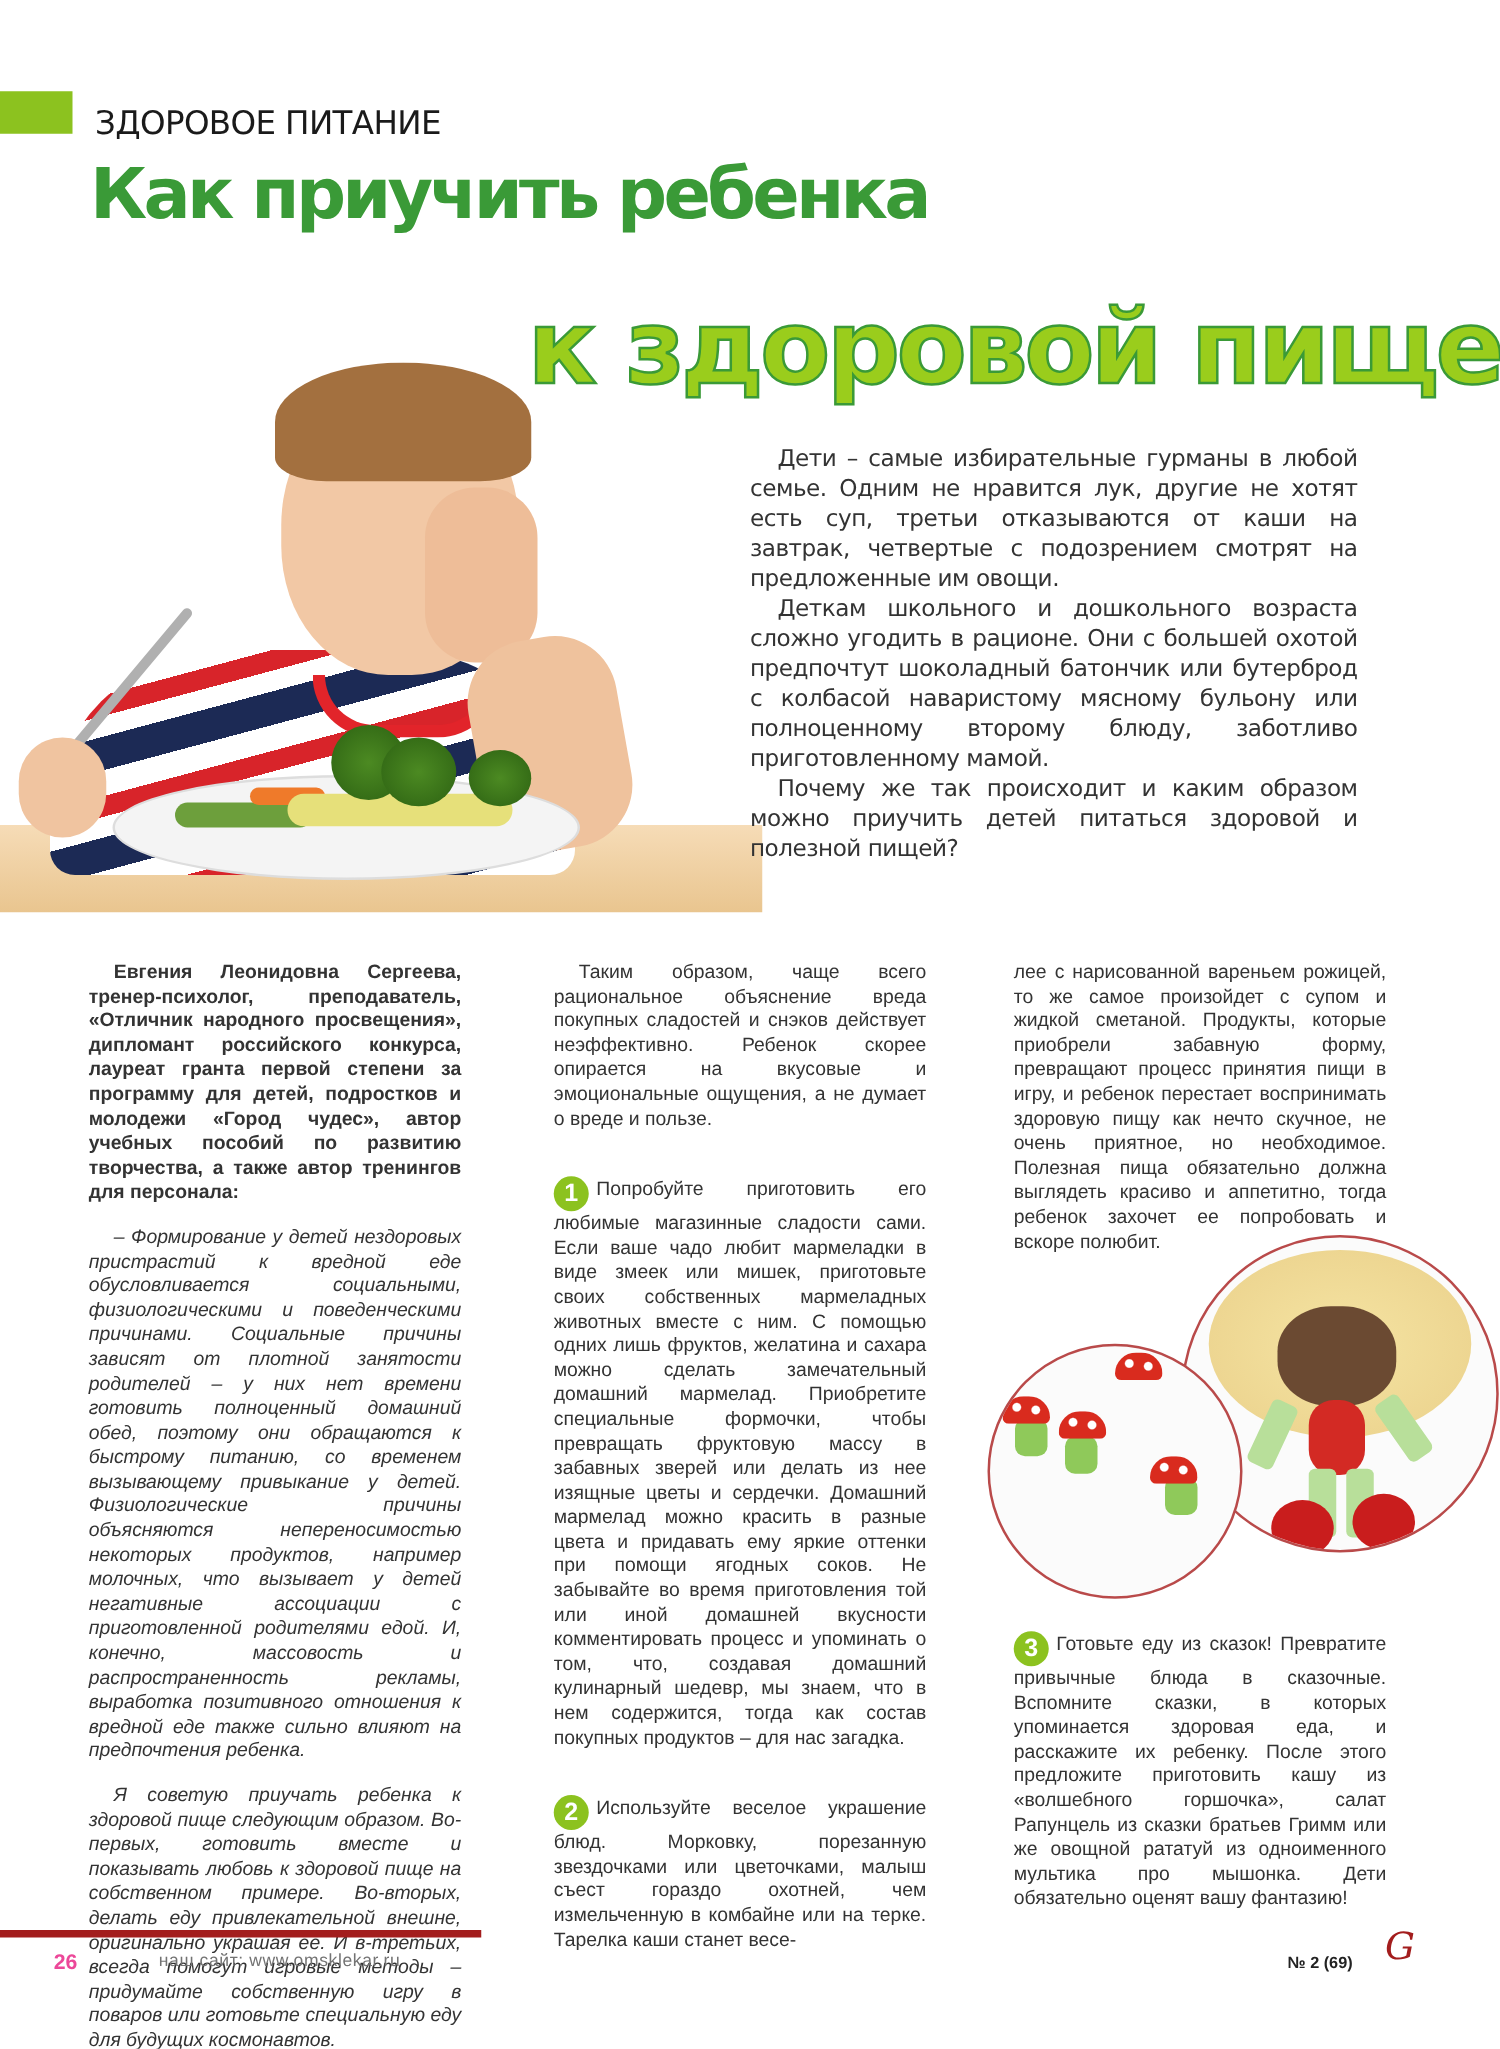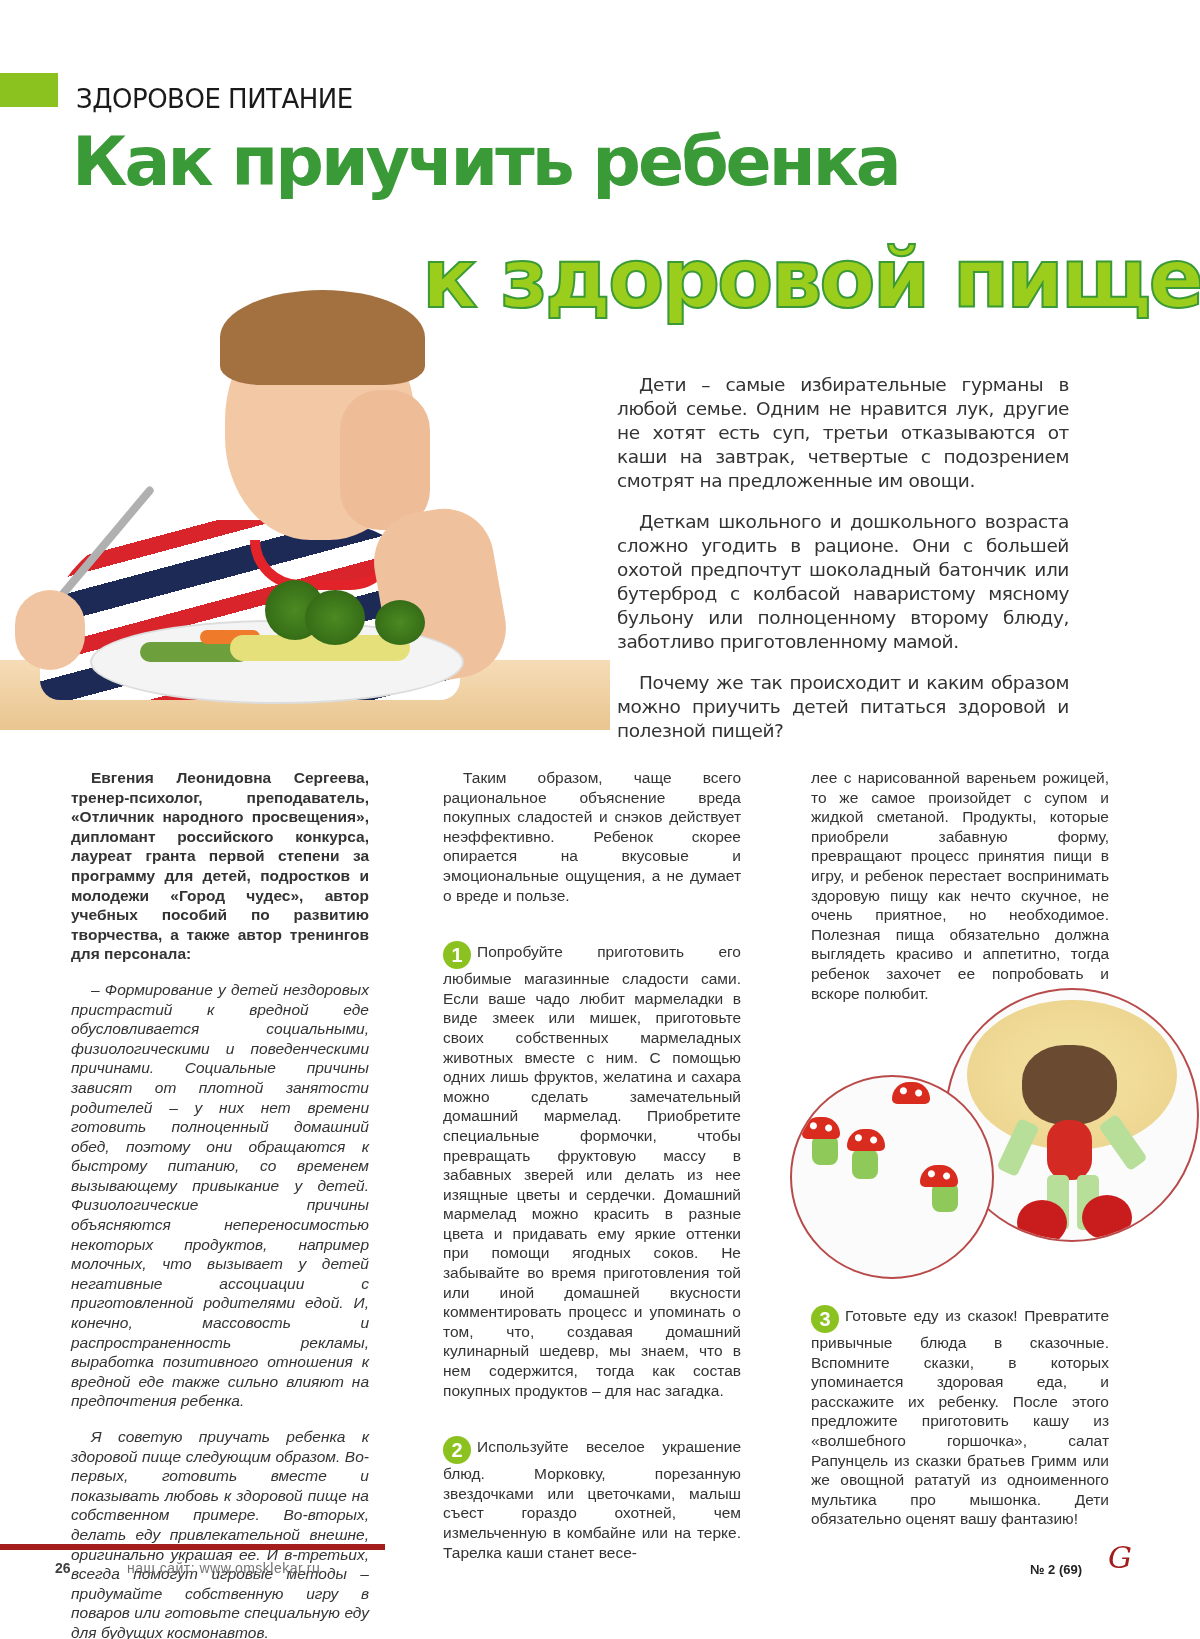--- a/index.html
+++ b/index.html
@@ -1,19 +1,19 @@
 <!DOCTYPE html>
 <html><head>
 <meta charset="utf-8">
 <style>
   html, body { margin: 0; padding: 0; background: #ffffff; }
   body { width: 1200px; height: 1639px; position: relative; overflow: hidden; font-family: "Liberation Sans", sans-serif; color: #222; }
   .green-block { position: absolute; left: 0; top: 73px; width: 58px; height: 34px; background: #8cc21f; }
   .section-label { position: absolute; left: 76px; top: 84px; font-family: "DejaVu Sans", sans-serif; font-size: 26px; color: #1a1a1a; letter-spacing: -0.5px; }
-  .title1 { position: absolute; left: 72px; top: 128px; font-family: "DejaVu Sans", sans-serif; font-size: 68px; font-weight: bold; color: #3a9a37; letter-spacing: -3px; line-height: 1; white-space: nowrap; }
+  .title1 { position: absolute; left: 72px; top: 128px; font-family: "DejaVu Sans", sans-serif; font-size: 56px; font-weight: bold; color: #3a9a37; letter-spacing: -3px; line-height: 1; white-space: nowrap; }
   .title2 { position: absolute; left: 422px; top: 222px; font-family: "DejaVu Sans", sans-serif; font-size: 82px; font-weight: bold; color: #9acd1c; letter-spacing: -3px; line-height: 1; white-space: nowrap; margin-top: 16px; -webkit-text-stroke: 2px #3a9a37; }
 
   
   .hero { position: absolute; left: 0; top: 290px; width: 610px; height: 440px; overflow: hidden; }
   .hero .table { position: absolute; left: 0; right: 0; bottom: 0; height: 70px; background: linear-gradient(#f6dcb7,#e9c58f); }
   .hero .shirt { position: absolute; left: 40px; top: 230px; width: 420px; height: 180px; border-radius: 140px 140px 20px 20px;
      background: repeating-linear-gradient(165deg, #1c2a55 0 26px, #ffffff 26px 46px, #d8242a 46px 62px, #ffffff 62px 78px); }
   .hero .collar { position: absolute; left: 250px; top: 250px; width: 130px; height: 40px; border-radius: 0 0 70px 70px; border: 10px solid #e2242a; border-top: none; }
   .hero .head { position: absolute; left: 225px; top: 20px; width: 190px; height: 230px; border-radius: 48% 48% 45% 45%; background: #f2c8a5; }
   .hero .hair { position: absolute; left: 220px; top: 0px; width: 205px; height: 95px; border-radius: 50% 50% 20% 20%; background: #a3703f; }
@@ -21,21 +21,21 @@
   .hero .arm { position: absolute; left: 380px; top: 220px; width: 120px; height: 170px; border-radius: 50px; background: #efc29d; transform: rotate(-10deg); }
   .hero .plate { position: absolute; left: 90px; top: 330px; width: 370px; height: 80px; border-radius: 50%; background: #f4f4f4; border: 2px solid #ddd; }
   .hero .broccoli { position: absolute; border-radius: 50%; background: radial-gradient(#4c8a22, #2c6112); }
   .hero .beans { position: absolute; left: 230px; top: 345px; width: 180px; height: 26px; border-radius: 14px; background: #e6e07a; }
   .hero .greenbeans { position: absolute; left: 140px; top: 352px; width: 110px; height: 20px; border-radius: 10px; background: #6d9f3c; }
   .hero .carrot { position: absolute; left: 200px; top: 340px; width: 60px; height: 14px; border-radius: 8px; background: #ef7a2a; }
   .hero .fork { position: absolute; left: 100px; top: 180px; width: 8px; height: 150px; background: #b0b0b0; transform: rotate(40deg); border-radius: 4px; }
   .hero .hand-left { position: absolute; left: 15px; top: 300px; width: 70px; height: 80px; border-radius: 35px; background: #f0c4a0; }
 
   .intro { position: absolute; left: 600px; top: 356px; width: 486px; font-family: "DejaVu Sans", sans-serif; font-size: 18.5px; line-height: 24px; color: #333; text-align: justify; letter-spacing: -0.4px; }
-  .intro p { margin: 17px; text-indent: 22px; }
+  .intro p { margin: 0; text-indent: 22px; }
 
   .col { position: absolute; width: 330px; font-size: 15.5px; line-height: 19.6px; color: #333; text-align: justify; }
   .col p { margin: 16px; text-indent: 20px; }
   .col1 { left: 55px; top: 752px; }
   .col2 { left: 427px; top: 752px; }
   .col3 { left: 795px; top: 752px; }
   .bold { font-weight: bold; }
   .ital { font-style: italic; }
   .tip { margin-top: 12px !important; text-indent: 0 !important; }
   .badge { display: inline-block; width: 28px; height: 28px; border-radius: 50%; background: #8cc21f; color: #fff; font-weight: bold; font-size: 20px; line-height: 28px; text-align: center; margin-right: 6px; vertical-align: -5px; }
@@ -46,21 +46,21 @@
   .plate-b { position: absolute; left: 155px; top: 8px; width: 250px; height: 250px; border-radius: 50%; background: #fbfbfb; border: 2px solid #b94a4a; overflow: hidden; }
   .mush { position: absolute; width: 38px; height: 22px; border-radius: 20px 20px 6px 6px; background: radial-gradient(circle at 30% 40%, #fff 3px, transparent 4px), radial-gradient(circle at 70% 50%, #fff 3px, transparent 4px), #d92b1e; }
   .stem { position: absolute; width: 26px; height: 30px; border-radius: 8px; background: #8fc95a; }
   .pasta { position: absolute; left: 20px; top: 10px; width: 210px; height: 150px; border-radius: 50%; background: radial-gradient(#f5e4a3, #ead08a); }
   .cutlet { position: absolute; left: 75px; top: 55px; width: 95px; height: 80px; border-radius: 45%; background: #6b4a32; }
   .body-sausage { position: absolute; left: 100px; top: 130px; width: 45px; height: 60px; border-radius: 20px; background: #d32a24; }
   .cuke { position: absolute; width: 22px; height: 55px; background: #b8df9a; border-radius: 5px; }
   .tomato { position: absolute; width: 50px; height: 45px; border-radius: 50%; background: #c91d1d; }
 
   .footer-bar { position: absolute; left: 0; top: 1544px; width: 385px; height: 6px; background: #a31d1d; }
-  .page-num { position: absolute; left: 55px; top: 1560px; font-size: 14px; font-weight: bold; color: #404040; }
+  .page-num { position: absolute; left: 43px; top: 1560px; font-size: 17px; font-weight: bold; color: #ec4899; }
   .site { position: absolute; left: 127px; top: 1560px; font-size: 14px; color: #737373; letter-spacing: 0.5px; }
   .issue { position: absolute; left: 1030px; top: 1562px; font-size: 13px; font-weight: bold; color: #222; }
   .logo { position: absolute; left: 1108px; top: 1540px; font-family: "DejaVu Serif", serif; font-style: italic; font-size: 30px; color: #a31d1d; }
 </style>
 </head>
 <body>
 
 <div class="green-block"></div>
 <div class="section-label">ЗДОРОВОЕ ПИТАНИЕ</div>
 <div class="title1">Как приучить ребенка</div>

